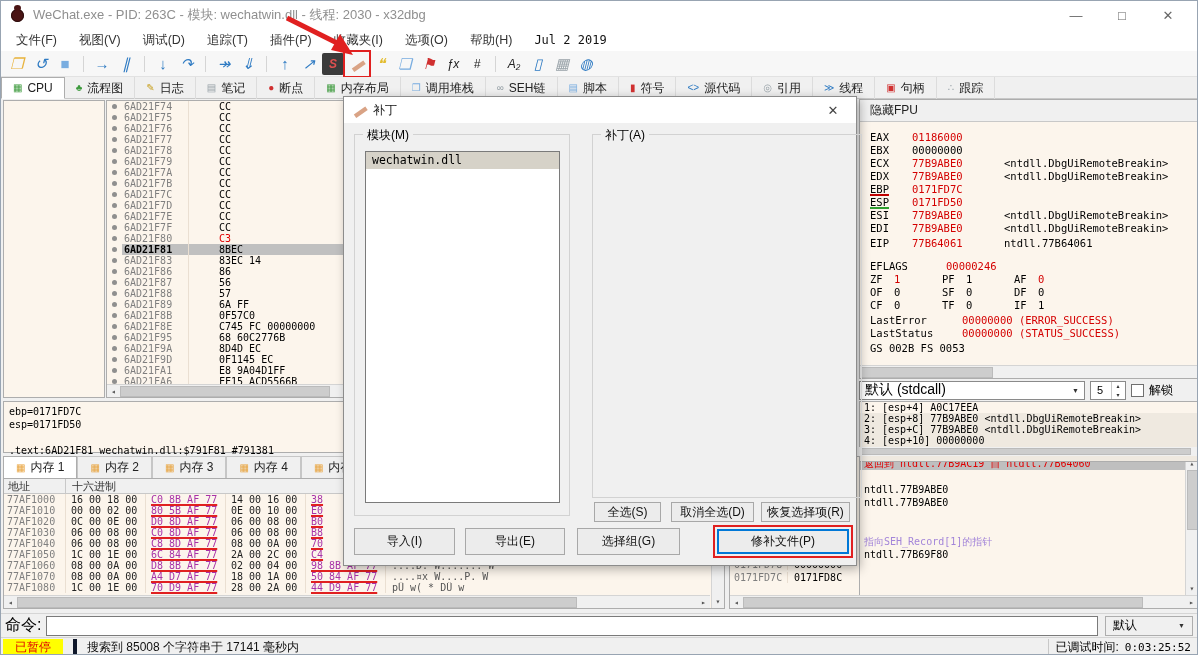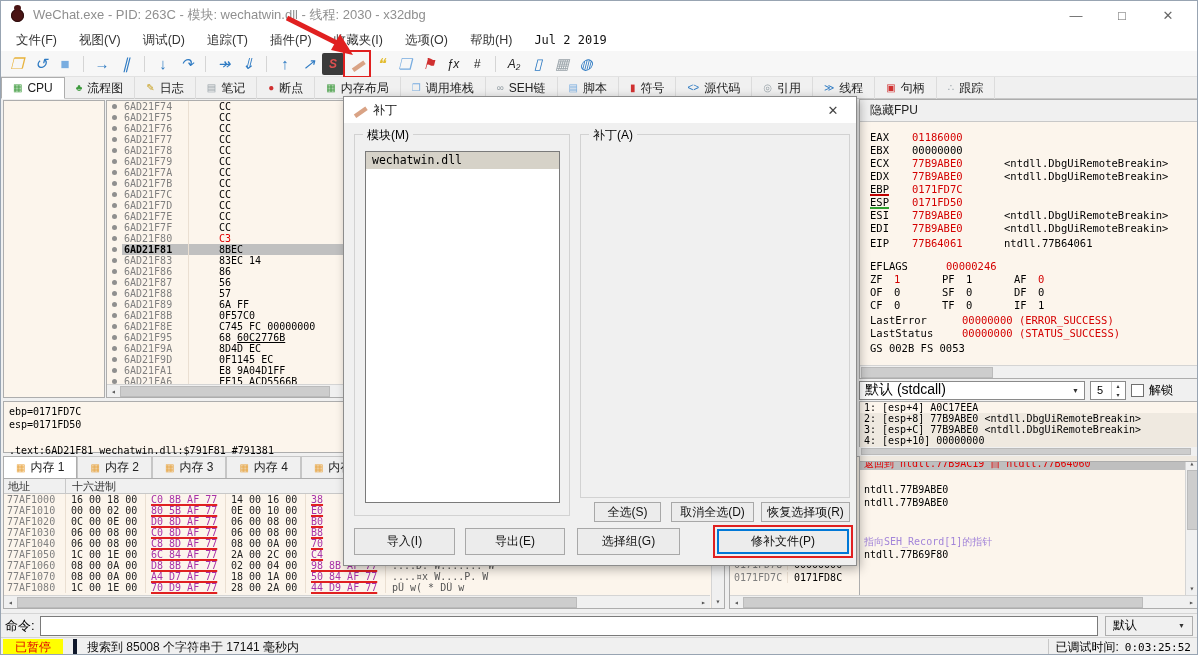--- a/index.html
+++ b/index.html
@@ -49,21 +49,21 @@
 .disasm-box{left:105px;top:99px;width:625px;height:298px;font-size:10px;overflow:hidden}
 .drow{display:flex;height:11px;align-items:center}
 .dotcell{width:15px;display:flex;justify-content:center;flex:none}
 .dot{width:5px;height:5px;border-radius:50%;background:#8F8F8F}
 .dcontent{flex:1;display:flex;height:11px;align-items:center}
 .dcontent.sel{background:#C0C0C0}
 .daddr{width:66px;color:#7F7F7F;padding-left:2px;flex:none}
 .dcontent.sel .daddr{color:#000;font-weight:bold}
 .dbytes{flex:1;border-left:1px solid #EADFD2;padding-left:30px;color:#000}
 .dbytes .red{color:#E00000}
-.dlink{text-decoration:underline}
+.dlink{}
 .disasm-hscroll{width:100%}
 
 .info-pane{left:2px;top:400px;width:854px;height:52px;padding:3px 5px;font-size:10px;line-height:13px;color:#000}
 
 .memtabs{position:absolute;left:2px;top:455px;height:22px;display:flex}
 .memtab{display:flex;align-items:center;gap:5px;padding:0 12px;font-size:12px;background:#F0F0F0;border:1px solid #C6C6C6;border-bottom:none;color:#222;flex:none}
 .memtab.active{background:#fff;border-color:#ADADAD}
 .dump-box{left:2px;top:477px;width:722px;height:131px;font-size:10px}
 .dump-header{height:15px;background:#F0F0F0;border-bottom:1px solid #C8C8C8;display:flex;font-size:11px;color:#333;align-items:center}
 .dh-addr{width:62px;padding-left:4px;border-right:1px solid #C8C8C8;height:15px;display:flex;align-items:center}
@@ -125,42 +125,42 @@
 .args-hscroll{position:absolute;left:858px;top:446px;width:340px;height:9px;background:#F0F0F0;display:flex;align-items:center}
 .args-hscroll .sthumb{height:7px}
 
 .dialog{position:absolute;left:342px;top:95px;width:514px;height:470px;background:#F0F0F0;border:1px solid #8C8C8C;box-shadow:3px 3px 10px rgba(0,0,0,.3);z-index:30}
 .dlg-titlebar{height:26px;background:#fff;display:flex;align-items:center;padding:0 8px;gap:7px}
 .dlg-title{font-size:12px;color:#111}
 .dlg-close{margin-left:auto;width:30px;height:26px;display:flex;align-items:center;justify-content:center;color:#444;font-size:13px}
 .grpbox{position:absolute;border:1px solid #D2D2D2}
 .grp-label{position:absolute;top:-8px;left:8px;background:#F0F0F0;padding:0 4px;font-size:12px;color:#000}
 .grp-modules{left:10px;top:37px;width:216px;height:382px}
-.grp-patches{left:236px;top:37px;width:270px;height:364px}
+.grp-patches{left:248px;top:37px;width:270px;height:364px}
 .listbox{position:absolute;background:#fff;border:1px solid #7A7A7A;overflow:hidden}
 .mod-list{left:10px;top:16px;width:195px;height:352px}
 .modrow{height:17px;font-size:11.5px;padding:1px 6px;color:#000;font-family:"DejaVu Sans Mono",monospace}
 .modrow.sel{background:#D6D2C8}
 .patch-list{left:8px;top:16px;width:254px;height:336px}
 .prow{display:flex;align-items:center;height:20px;padding:0 6px;gap:22px}
 .plabel{font-size:11px;font-family:"DejaVu Sans Mono",monospace;color:#000}
 .dlg-btn{position:absolute;background:#ECECEC;border:1px solid #A8A8A8;font-size:12px;display:flex;align-items:center;justify-content:center;color:#111}
 .btn-selectall{left:250px;top:405px;width:67px;height:20px}
 .btn-deselectall{left:327px;top:405px;width:83px;height:20px}
 .btn-restore{left:417px;top:405px;width:89px;height:20px}
 .btn-import{left:10px;top:431px;width:101px;height:27px}
 .btn-export{left:121px;top:431px;width:100px;height:27px}
 .btn-selectgroup{left:233px;top:431px;width:103px;height:27px}
 .patchfile-wrap{position:absolute;left:369px;top:428px;width:140px;height:33px;border:2px solid #E02020;display:flex;align-items:center;justify-content:center}
 .btn-patchfile{width:132px;height:25px;background:#ECECEC;border:2px solid #0078D7;font-size:12px;display:flex;align-items:center;justify-content:center;color:#111}
 
 .red-arrow{position:absolute;left:282px;top:14px;z-index:40;pointer-events:none}
 
 .cmdbar{position:absolute;left:0;top:612px;width:100%;height:24px;background:#F0F0F0;display:flex;align-items:center;border-top:1px solid #D5D5D5;padding:0 4px}
-.cmd-label{font-size:13px;padding-right:5px;color:#000}
+.cmd-label{font-size:16px;padding-right:5px;color:#000}
 .cmd-input{flex:1;height:20px;background:#fff;border:1px solid #7A7A7A;margin-right:7px;font-size:12px;padding:0 4px;outline:none}
 .cmd-preset{width:88px;height:20px;background:#F0F0F0;border:1px solid #ADADAD;display:flex;align-items:center;padding:0 7px;font-size:12px;color:#000}
 .statusbar{position:absolute;left:0;top:636px;width:100%;height:19px;background:#F0F0F0;border-top:1px solid #D5D5D5;display:flex;align-items:center;font-size:12px}
 .paused-badge{width:60px;height:17px;margin-left:2px;background:#FFFF00;color:#E00000;display:flex;align-items:center;justify-content:center}
 .status-msg{margin-left:10px;border-left:4px solid #0f172a;padding-left:10px;height:17px;display:flex;align-items:center;color:#111}
 .status-right{margin-left:auto;display:flex;align-items:center;height:17px;border-left:1px solid #C8C8C8;padding:0 6px;gap:6px}
 .time-value{font-family:"DejaVu Sans Mono",monospace;font-size:11px;color:#000}
 </style>
 </head>
 <body>

